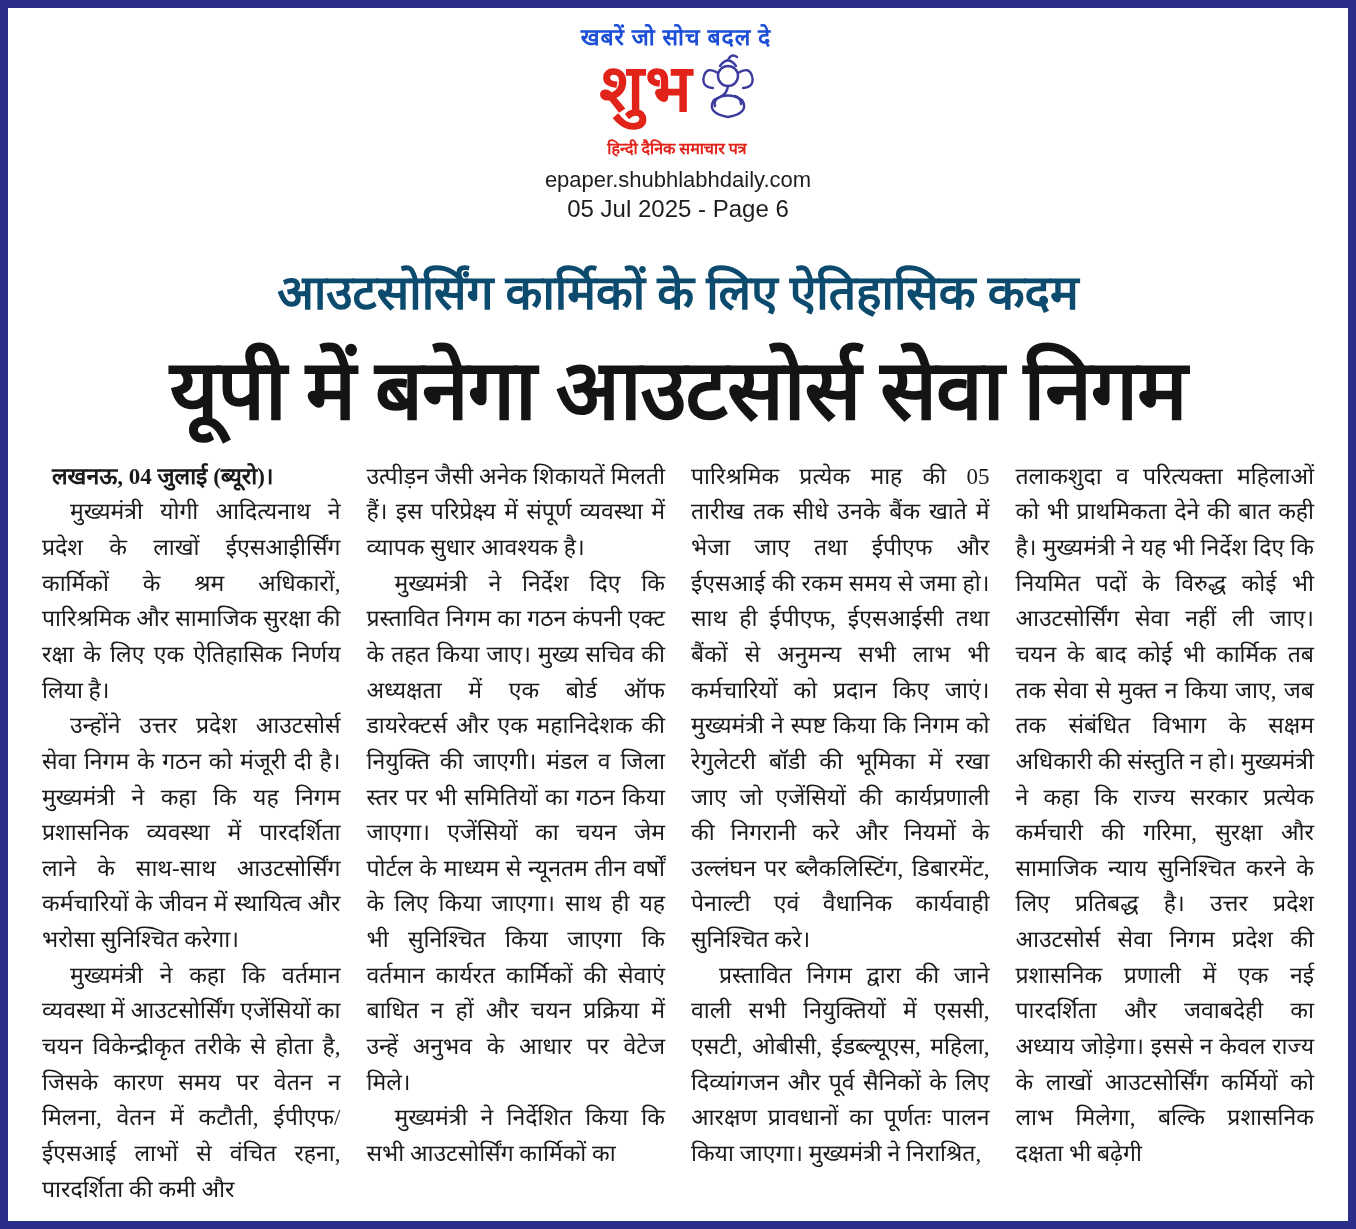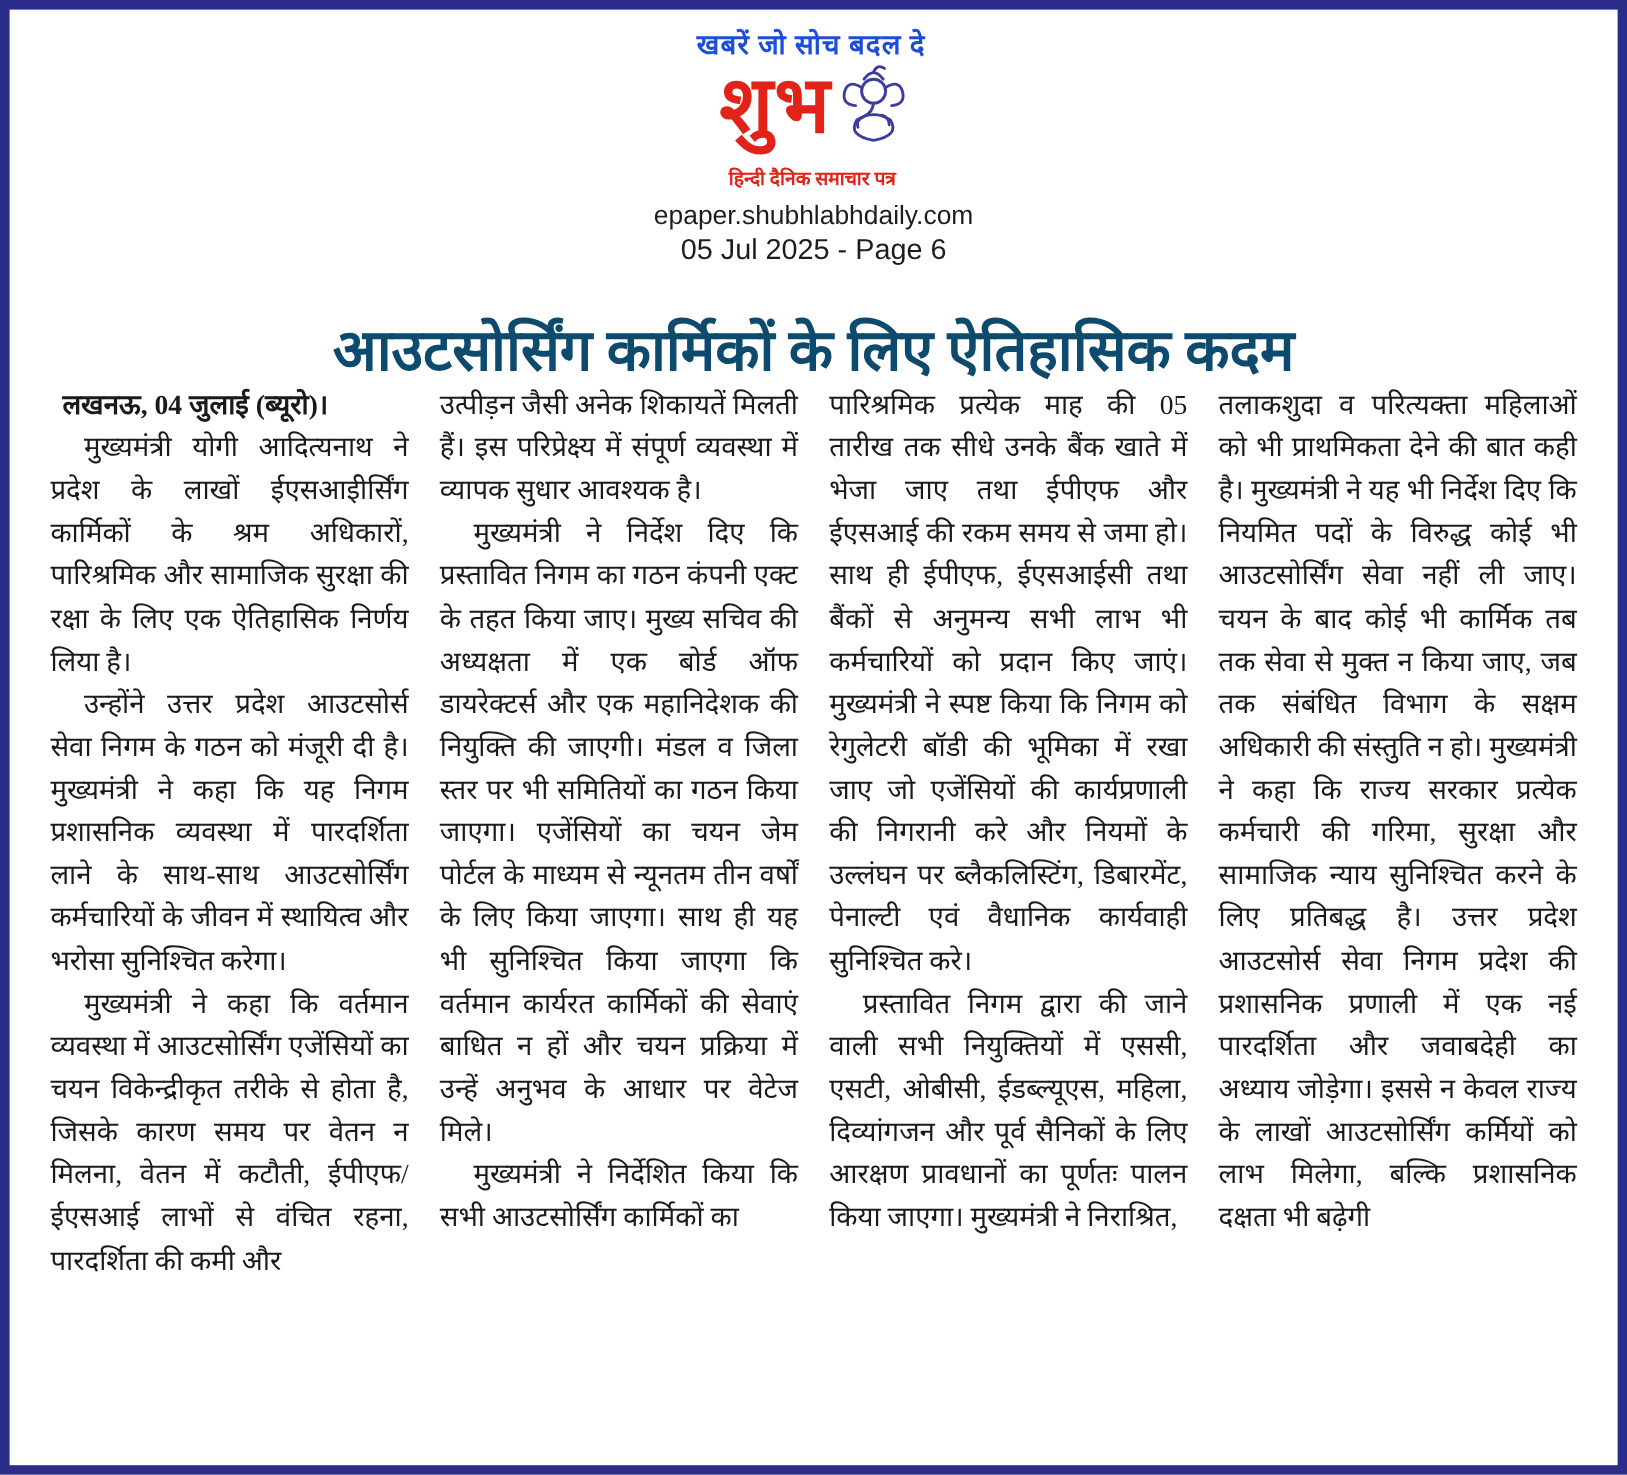--- a/index.html
+++ b/index.html
@@ -16,21 +16,21 @@
   .ganesha{display:inline-flex;align-items:center;justify-content:center;}
   .tagline-bottom{color:#e2231a;font-weight:bold;font-size:16px;text-align:center;padding-right:2px;margin-top:15px;}
   .website{font-family:"Liberation Sans","DejaVu Sans",sans-serif;font-size:22px;color:#1d1d1d;margin-top:8px;}
   .datepage{font-family:"Liberation Sans","DejaVu Sans",sans-serif;font-size:24px;color:#1d1d1d;margin-top:2px;}
 
   
   .kicker{color:#0c4a6e;font-weight:bold;font-size:48px;text-align:center;margin-top:44px;line-height:1.1;}
   .headline{color:#141414;font-weight:bold;font-size:84px;text-align:center;margin:18px 0 0;line-height:1.25;letter-spacing:-1px;}
 
   
-  .columns{display:flex;gap:26px;}
+  .columns{display:flex;gap:26px;margin-top:16px;}
   .col{flex:1 1 0;color:#1a1a1a;font-size:23px;line-height:1.55;text-align:justify;}
   .col p{margin:0;}
   .dateline{font-weight:bold;text-indent:10px;}
   .para{text-indent:0;}
   .para.indent{text-indent:28px;}
 </style>
 </head>
 <body>
 
 <div class="frame">
@@ -55,20 +55,21 @@
           </span>
         </div>
         <div class="tagline-bottom">हिन्दी दैनिक समाचार पत्र</div>
       </div>
       <div class="website">epaper.shubhlabhdaily.com</div>
       <div class="datepage">05 Jul 2025 - Page 6</div>
     </header>
 
     <main>
       <div class="kicker">आउटसोर्सिंग कार्मिकों के लिए ऐतिहासिक कदम</div>
+      <h1 class="headline">यूपी में बनेगा आउटसोर्स सेवा निगम</h1>
 
       <div class="columns">
         <div class="col">
           <p class="dateline">लखनऊ, 04 जुलाई (ब्यूरो)।</p>
           <p class="para indent">मुख्यमंत्री योगी आदित्यनाथ ने प्रदेश के लाखों ईएसआईोर्सिंग कार्मिकों के श्रम अधिकारों, पारिश्रमिक और सामाजिक सुरक्षा की रक्षा के लिए एक ऐतिहासिक निर्णय लिया है।</p>
           <p class="para indent">उन्होंने उत्तर प्रदेश आउटसोर्स सेवा निगम के गठन को मंजूरी दी है। मुख्यमंत्री ने कहा कि यह निगम प्रशासनिक व्यवस्था में पारदर्शिता लाने के साथ-साथ आउटसोर्सिंग कर्मचारियों के जीवन में स्थायित्व और भरोसा सुनिश्चित करेगा।</p>
           <p class="para indent">मुख्यमंत्री ने कहा कि वर्तमान व्यवस्था में आउटसोर्सिंग एजेंसियों का चयन विकेन्द्रीकृत तरीके से होता है, जिसके कारण समय पर वेतन न मिलना, वेतन में कटौती, ईपीएफ/ईएसआई लाभों से वंचित रहना, पारदर्शिता की कमी और</p>
         </div>
         <div class="col">
           <p class="para">उत्पीड़न जैसी अनेक शिकायतें मिलती हैं। इस परिप्रेक्ष्य में संपूर्ण व्यवस्था में व्यापक सुधार आवश्यक है।</p>

